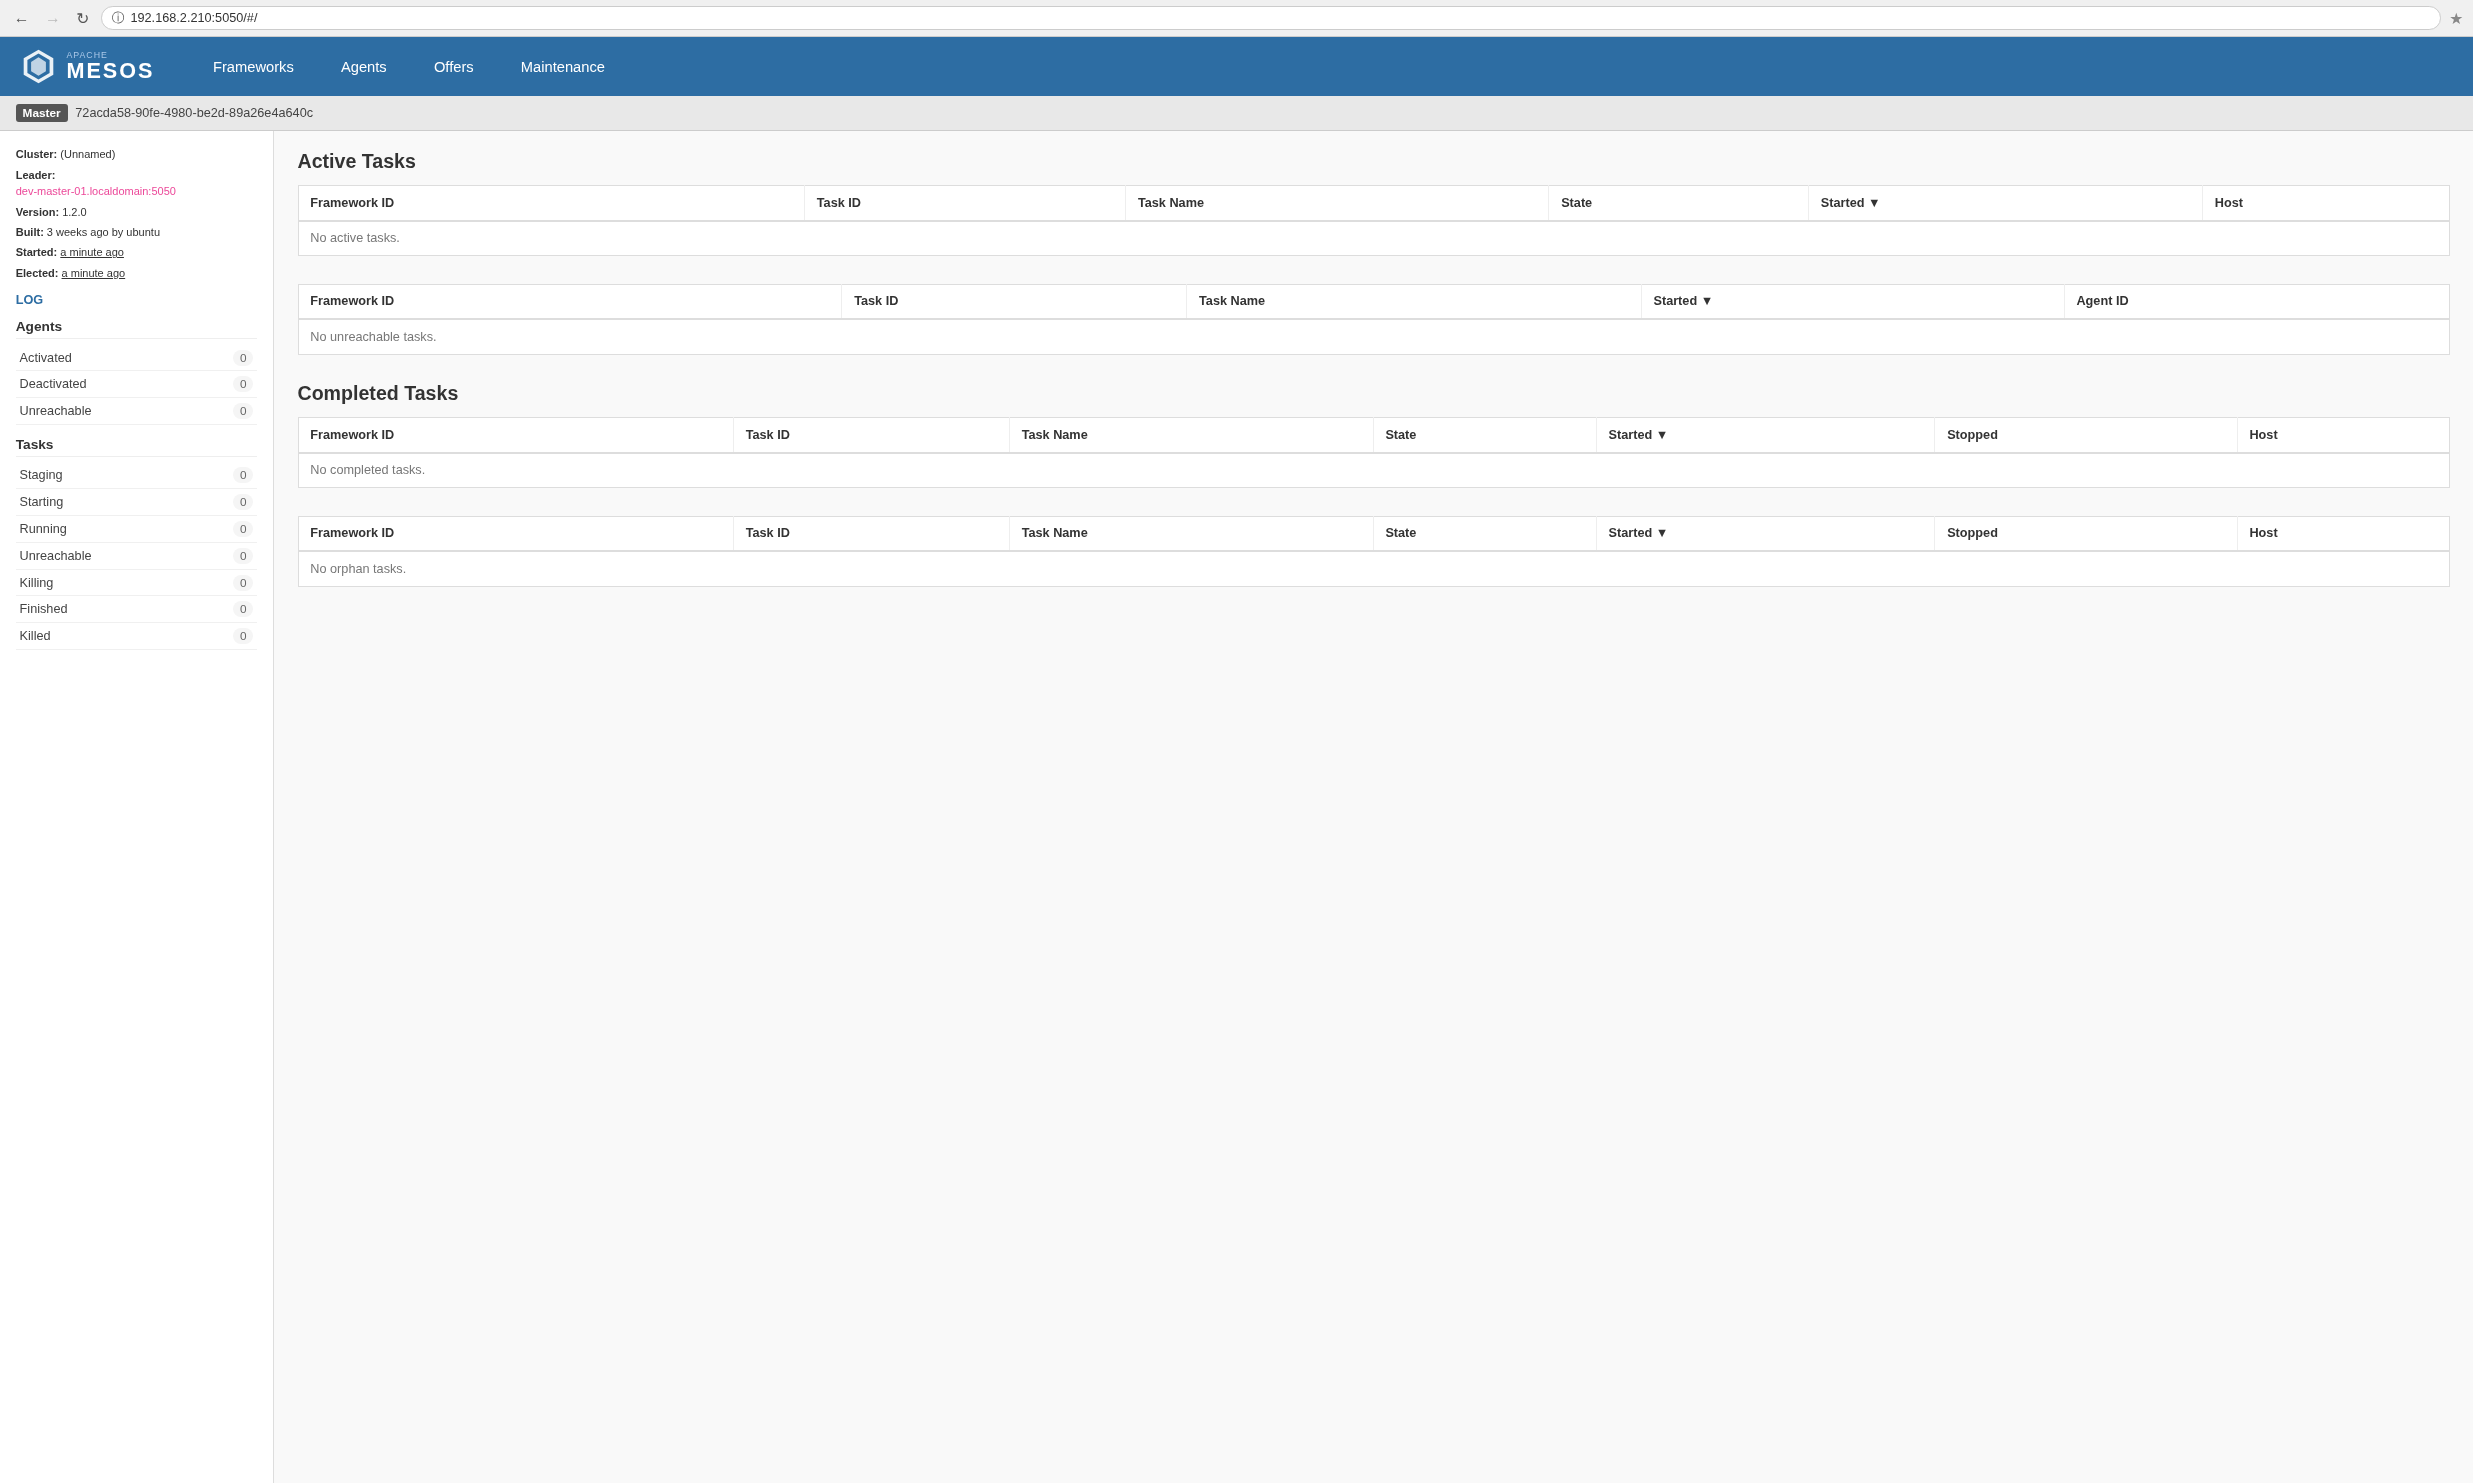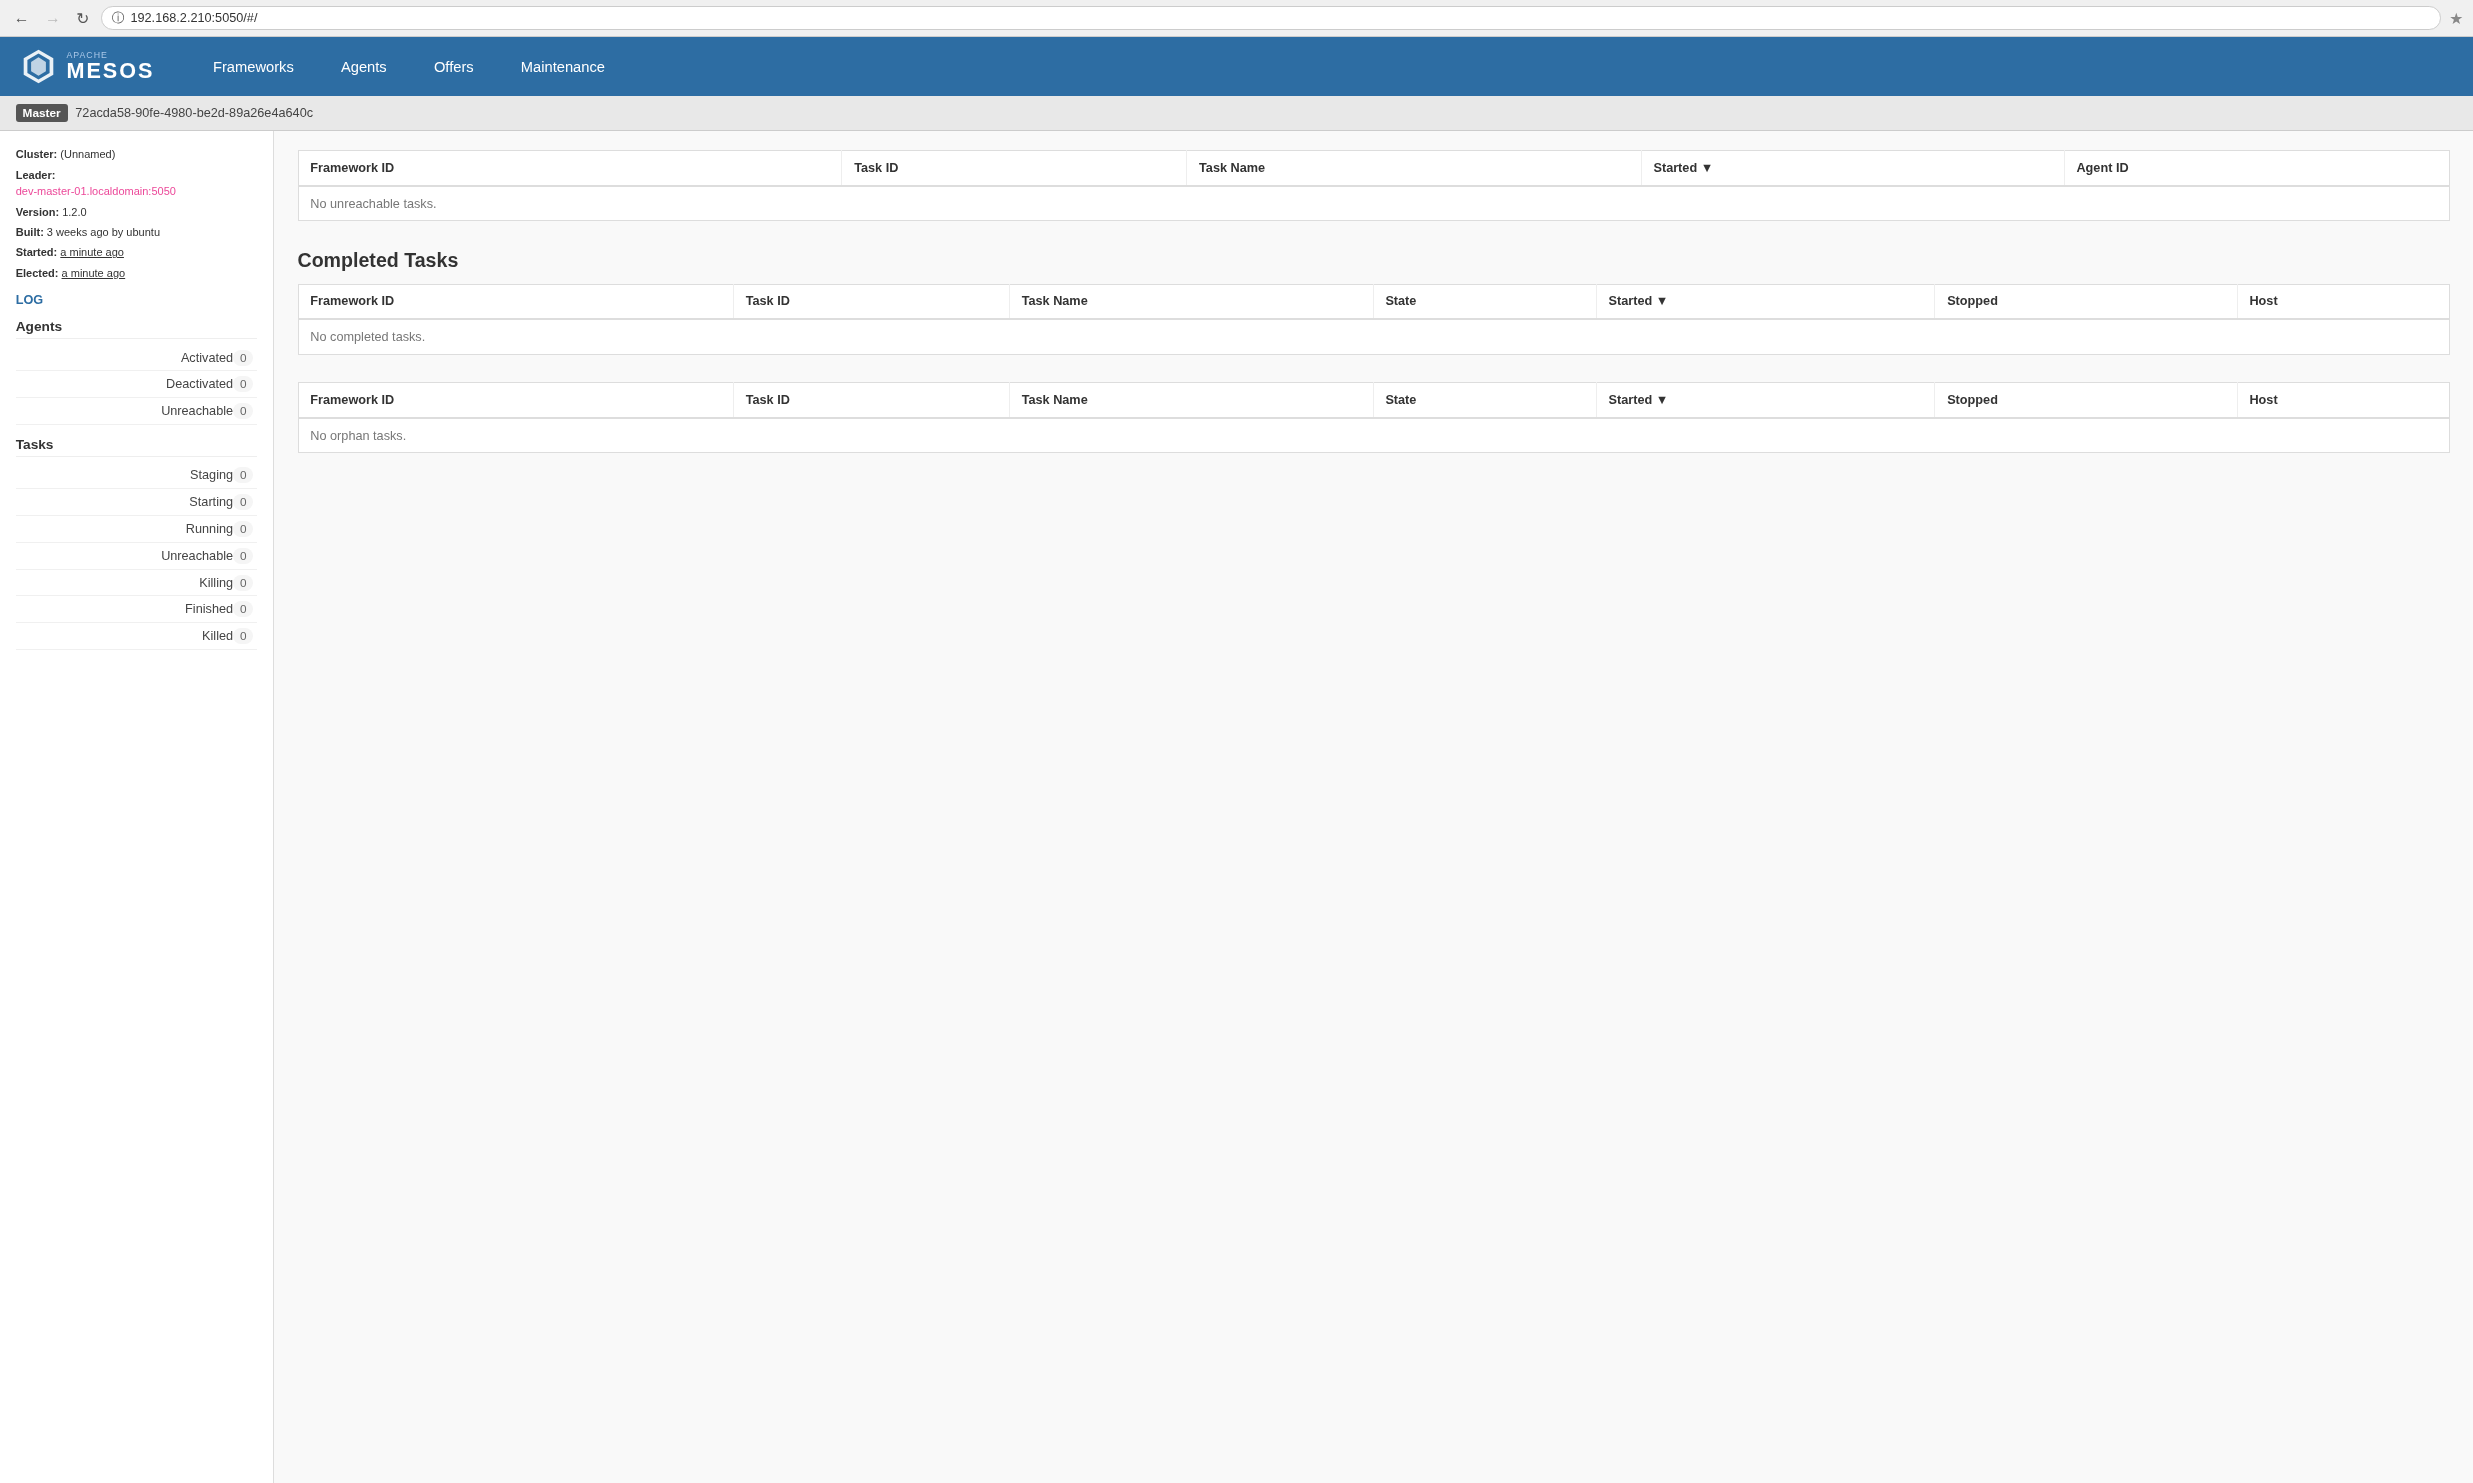--- a/index.html
+++ b/index.html
@@ -159,21 +159,21 @@
     .sidebar-section-title {
       font-size: 13.7px;
       font-weight: bold;
       color: #333;
       margin: 11.8px 0 5.9px 0;
       border-bottom: 1px solid #eee;
       padding-bottom: 3.9px;
     }
     .sidebar-item {
       display: flex;
-      justify-content: flex-end;
+      justify-content: space-between;
       align-items: center;
       padding: 4.9px 3.9px;
       font-size: 12.7px;
       border-bottom: 1px solid #f0f0f0;
     }
     .sidebar-item-label { color: #444; }
     .sidebar-item-count {
       color: #666;
       font-size: 11.8px;
       background: #f5f5f5;
@@ -341,20 +341,40 @@
         </div>
         <div class="sidebar-item">
           <span class="sidebar-item-label">Killed</span>
                      <span class="sidebar-item-count">0</span>
         </div>
       </div>
   </aside>
 
   <main class="content-area">
 
+    <div class="section">
+      <h2 class="section-title">Active Tasks</h2>
+      <table class="data-table">
+        <thead>
+          <tr id="active-tasks-header">
+              <th>Framework ID</th>
+              <th>Task ID</th>
+              <th>Task Name</th>
+              <th>State</th>
+              <th>Started ▼</th>
+              <th>Host</th>
+            </tr>
+        </thead>
+        <tbody>
+          <tr class="empty-row">
+            <td colspan="6">No active tasks.</td>
+          </tr>
+        </tbody>
+      </table>
+    </div>
 
     <div class="section">
       <table class="data-table">
         <thead>
           <tr id="unreachable-tasks-header">
               <th>Framework ID</th>
               <th>Task ID</th>
               <th>Task Name</th>
               <th>Started ▼</th>
               <th>Agent ID</th>

